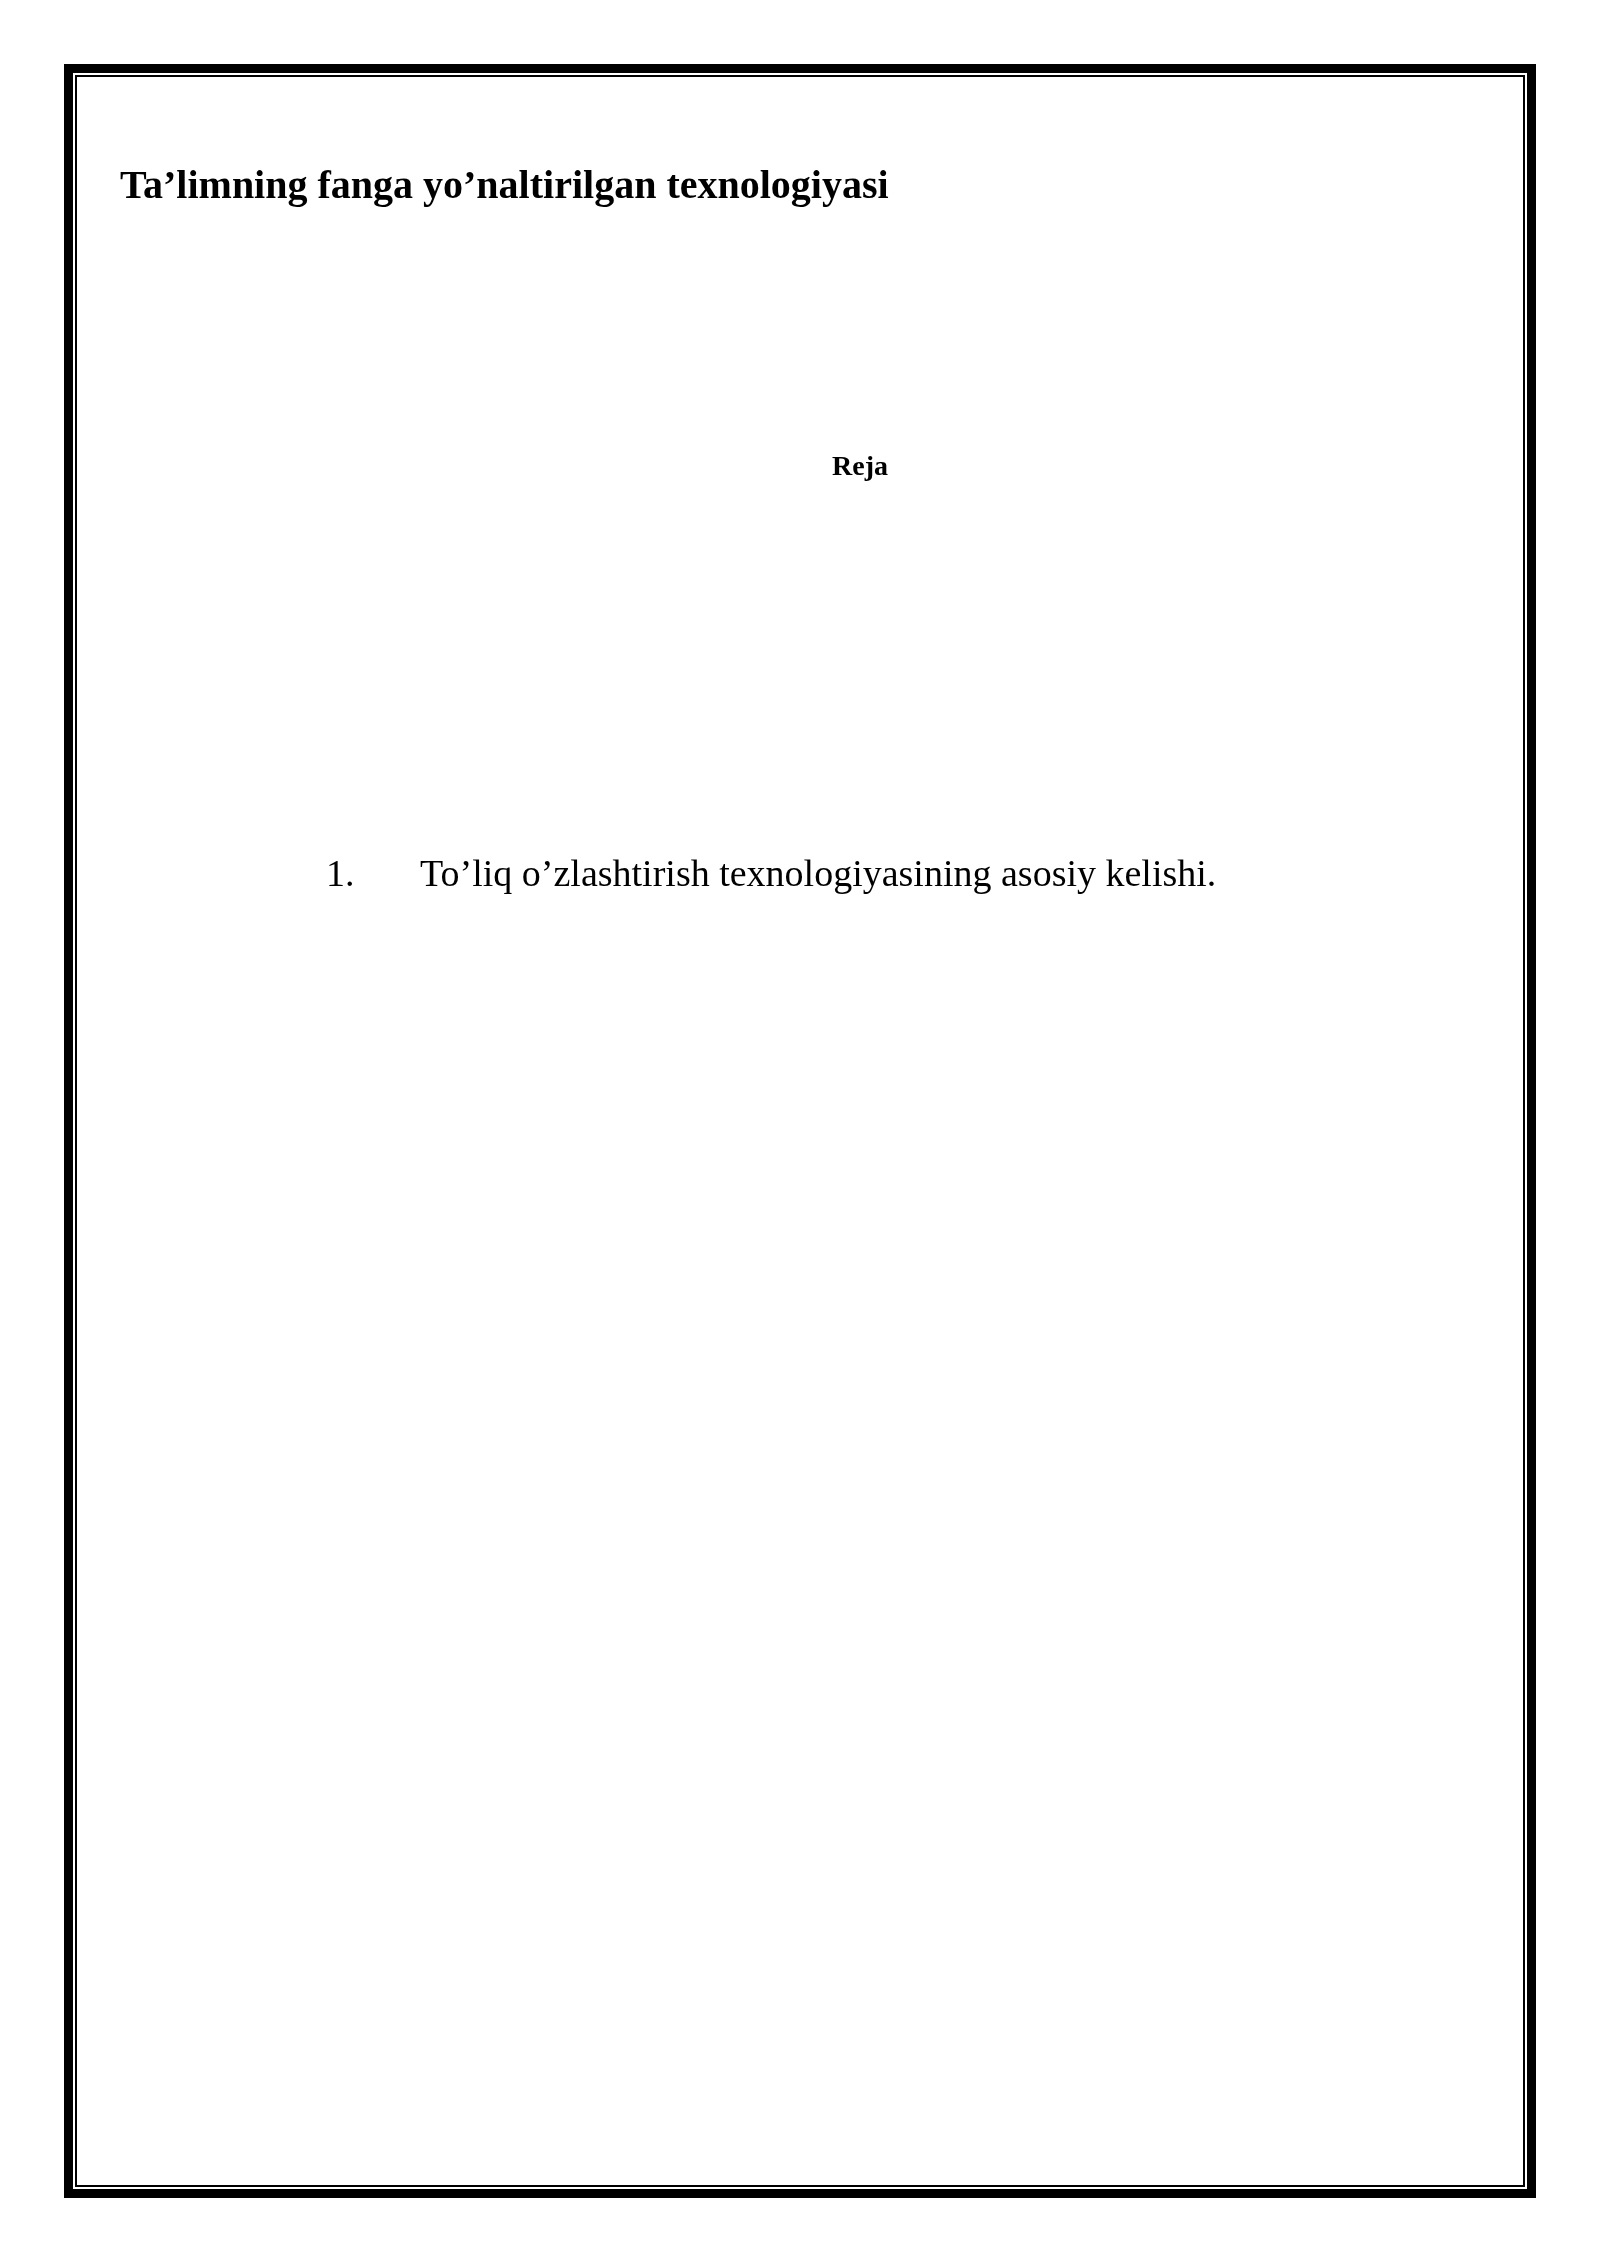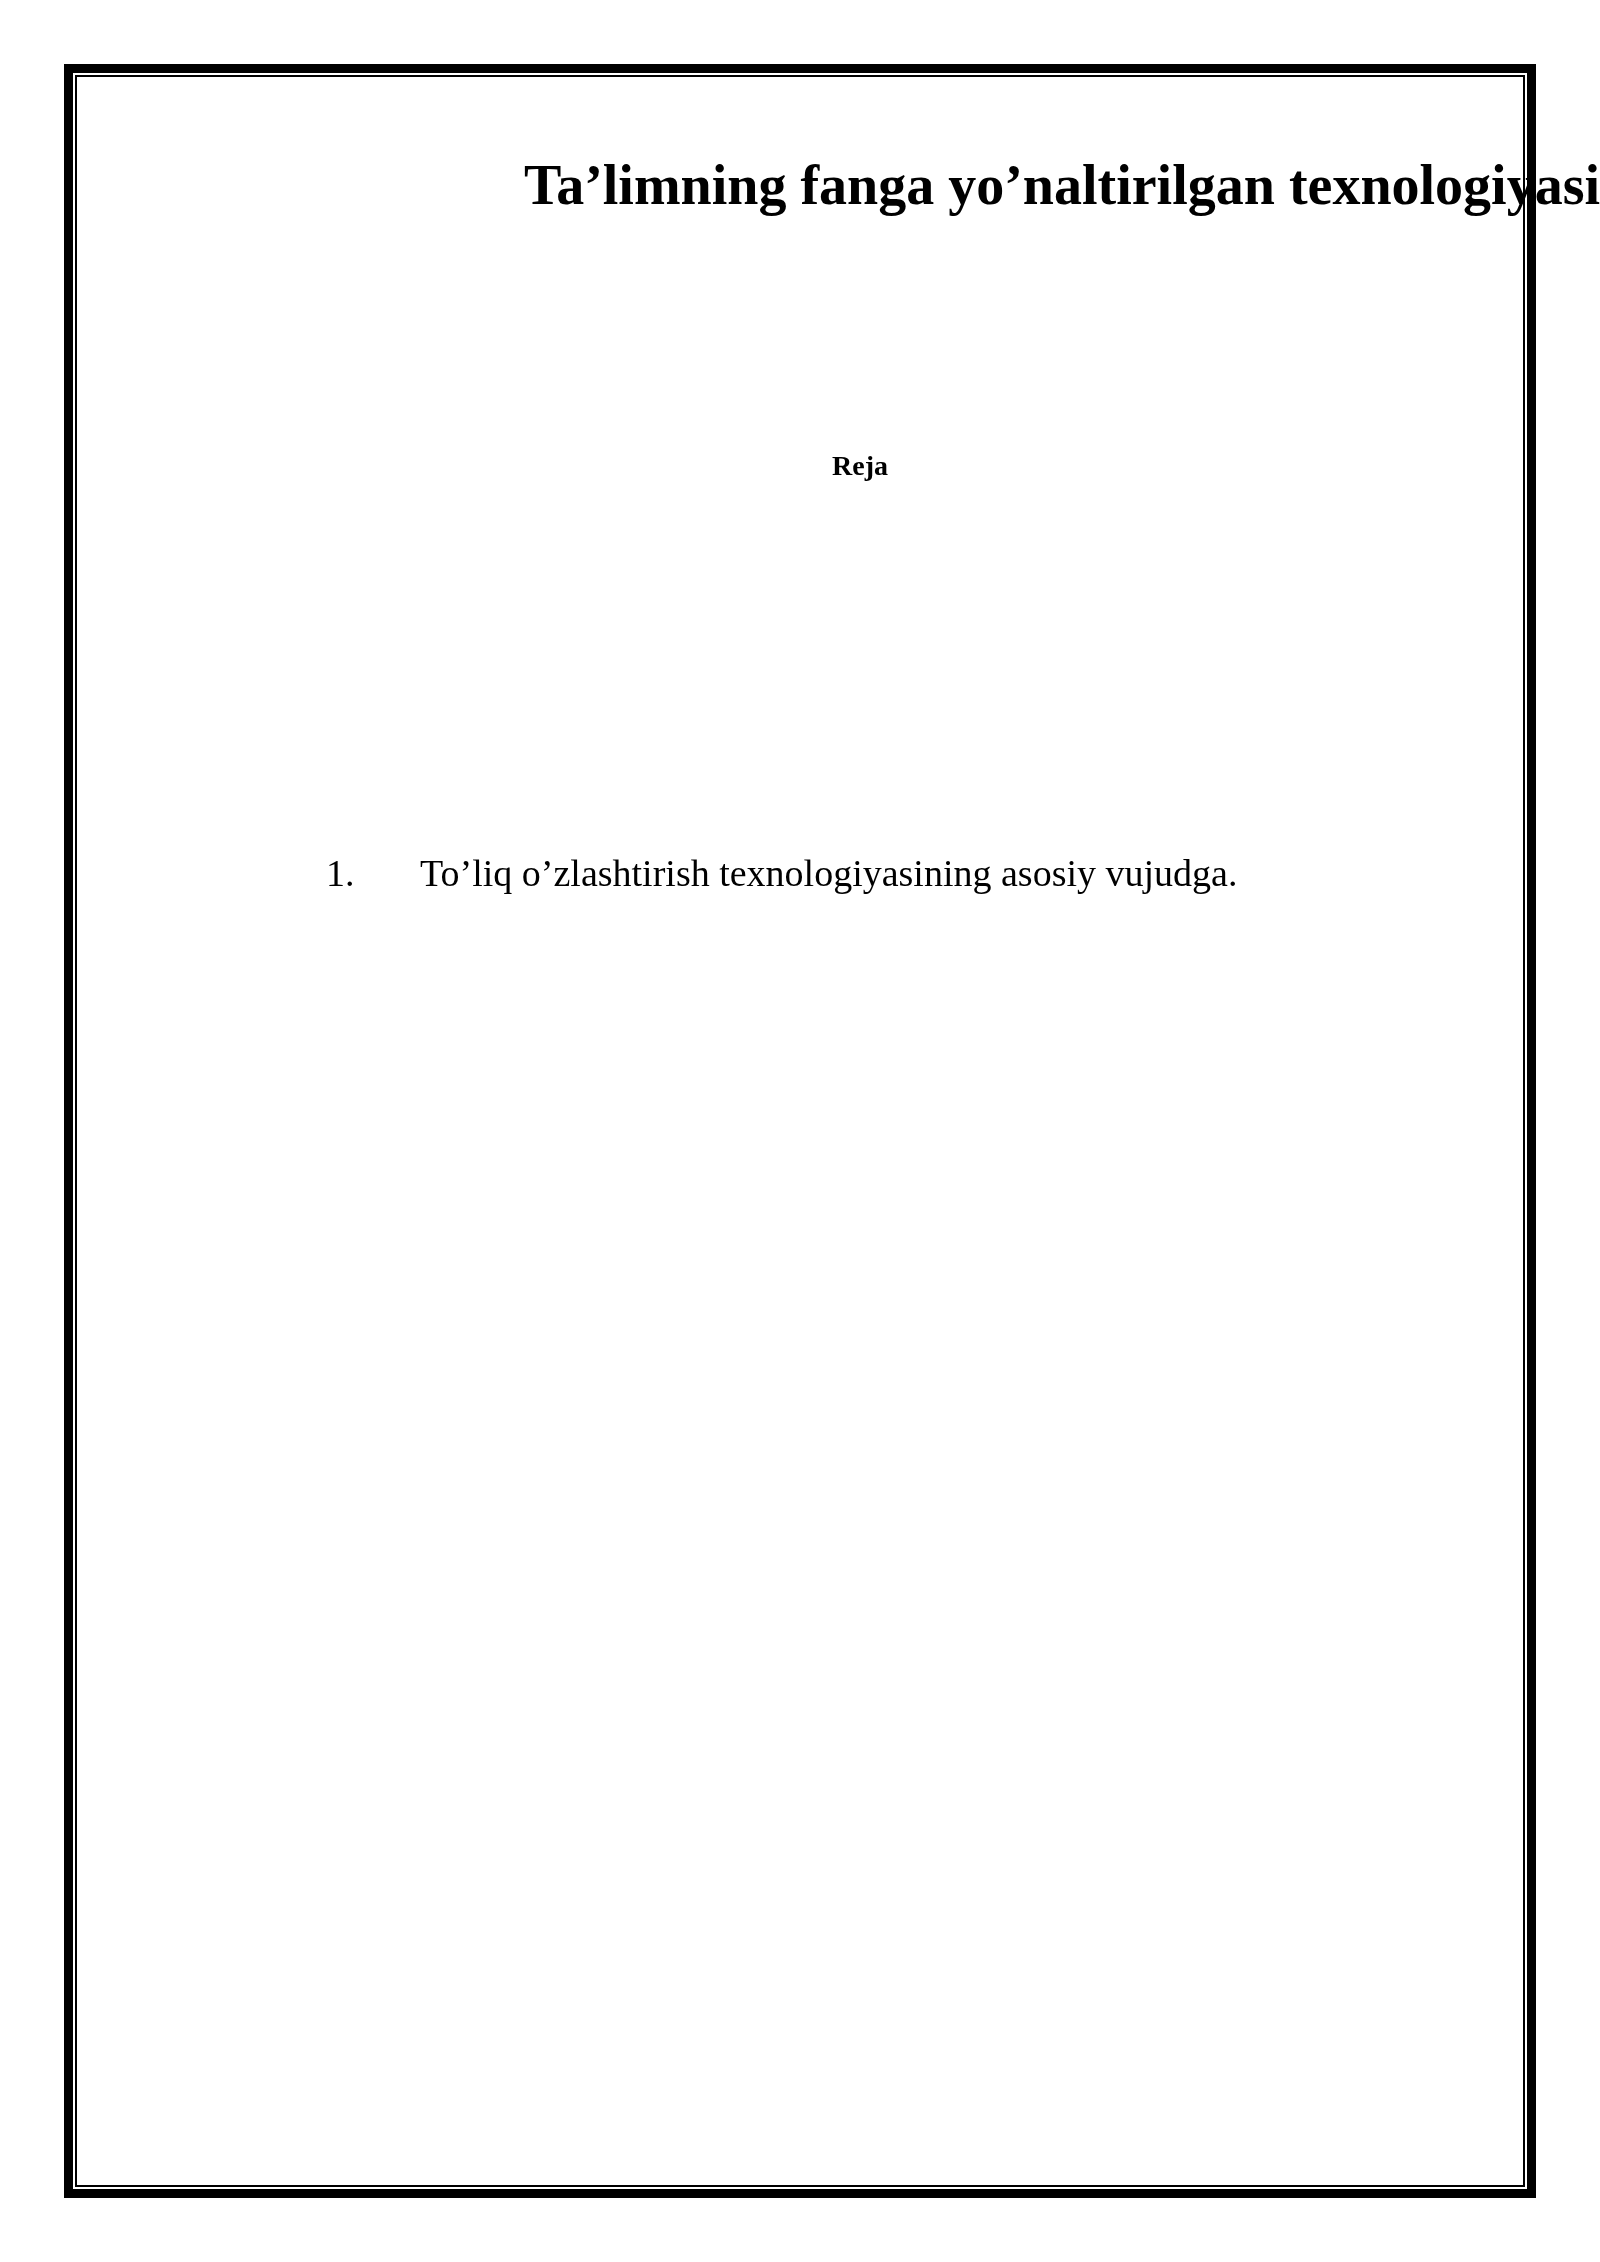--- a/index.html
+++ b/index.html
@@ -2,35 +2,35 @@
 <html><head>
 <meta charset="utf-8">
 <style>
   html, body { margin: 0; padding: 0; background: #ffffff; }
   body { width: 1600px; height: 2262px; position: relative; overflow: hidden;
          font-family: "Liberation Serif", "DejaVu Serif", serif; color: #000; }
   .frame-outer { position: absolute; left: 64px; top: 64px; width: 1472px; height: 2134px;
                  box-sizing: border-box; border: 9px solid #000; }
   .frame-inner { position: absolute; left: 75px; top: 75px; width: 1450px; height: 2112px;
                  box-sizing: border-box; border: 2px solid #000; }
-  .title { position: absolute; left: 0; right: 0; top: 150px; text-align: right;
-           font-weight: bold; font-size: 56px; line-height: 70px; padding-left: 120px; }
+  .title { position: absolute; left: 0; right: 0; top: 150px; text-align: left;
+           font-weight: bold; font-size: 40px; line-height: 70px; padding-left: 120px; }
   .plan-heading { position: absolute; left: 0; right: 0; top: 438px; text-align: center;
                   font-weight: bold; font-size: 28px; line-height: 56px; padding-left: 120px; }
   .plan-list { position: absolute; left: 326px; width: 1162px; top: 836px;
                font-size: 38px; line-height: 74px; margin: 0; padding: 0; list-style: none; }
   .plan-item { text-align: justify; text-align-last: left; }
   .plan-item.justify-wrap { text-align: justify; }
   .num { display: inline-block; width: 94px; }
 </style>
 </head>
 <body>
 
 <div class="frame-outer"></div>
 <div class="frame-inner"></div>
 
 <h1 class="title" style="margin:0">Ta’limning fanga yo’naltirilgan texnologiyasi</h1>
 
 <h2 class="plan-heading" style="margin:0">Reja</h2>
 
 <ul class="plan-list">
-  <li class="plan-item"><span class="num">1.</span><span>To’liq o’zlashtirish texnologiyasining asosiy vujudga.</span></li>
+  <li class="plan-item"><span class="num">1.</span><span>To’liq o’zlashtirish texnologiyasining asosiy kelishi.</span></li>
 </ul>
 
 </body></html>

